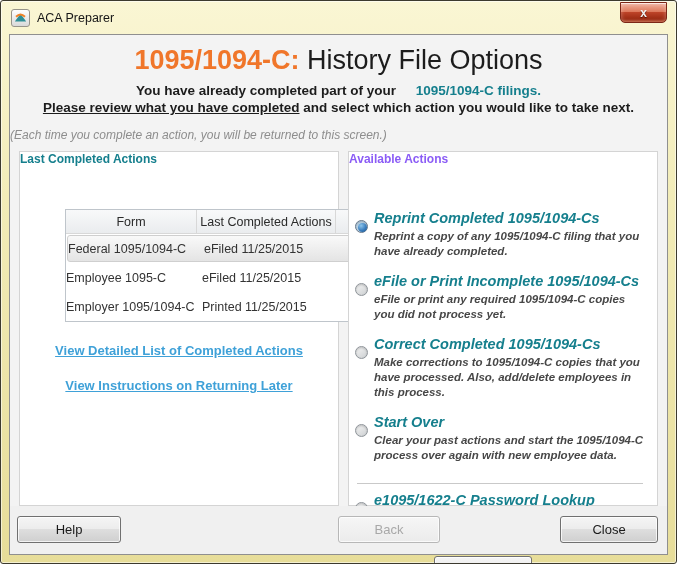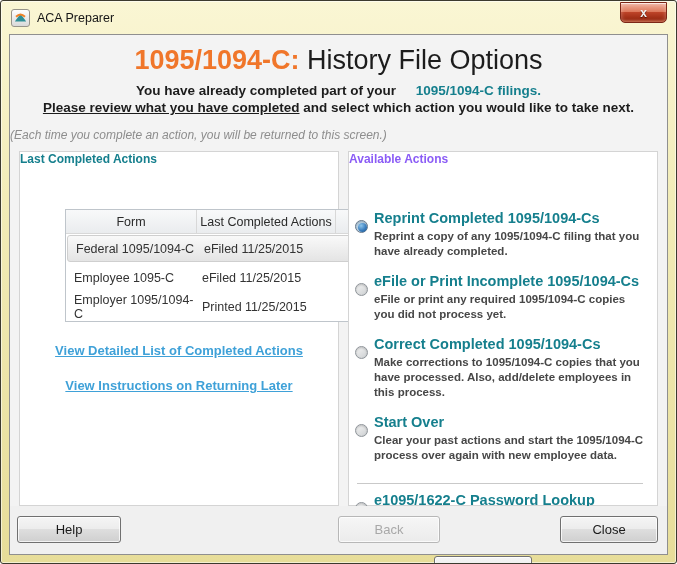--- a/index.html
+++ b/index.html
@@ -63,33 +63,33 @@
 
   
   .table { position:absolute; left:20px; top:57px; width:295px; border:1px solid #bfc5cb; background:#fff;margin-left:25px; }
   .thead { display:flex; height:24px; background:linear-gradient(#f8f9fa,#eaecee); border-bottom:1px solid #d8d8d8; font-size:12.5px; color:#2a2a2a; }
   .th { display:flex; align-items:center; justify-content:center; }
   .th-form   { width:131px; border-right:1px solid #d8d8d8; }
   .th-action { width:139px; border-right:1px solid #d8d8d8; }
   .th-fill   { flex:1; }
   .trow { height:29px; display:flex; align-items:center; font-size:12.5px; color:#333; background:#fff; }
   .trow.selected { margin:1px; height:27px; background:linear-gradient(#f9f9f9,#e4e4e4); border:1px solid #cfcfcf; border-radius:3px; }
-  .cell-form { width:130px; padding-left:8px; }
+  .cell-form { width:130px; padding-left:0; }
   .cell-action { padding-left:6px; }
 
   .panel-link {
     position:absolute; left:0; right:0; text-align:center;
     color:#3fa1d8; font-size:13px; font-weight:700; text-decoration:underline; cursor:pointer;
   }
   .link-1 { top:191px; }
   .link-2 { top:226px; }
 
   
   .options { position:absolute; top:44px; left:6px; right:10px; }
-  .option { display:flex; margin-top:14px; }
+  .option { display:flex; margin-top:14px;font-style:italic; }
   .radio {
     position:relative; width:13px; height:13px; min-width:13px; margin-top:10px;
     border-radius:50%; border:1px solid #8e9499;
     background:linear-gradient(145deg,#f4f4f4,#cdd0d2);
     box-shadow:inset 0 1px 2px rgba(0,0,0,.2);
     cursor:pointer;
   }
   .radio.selected { border-color:#69798a; background:#bcd4e6; }
   .radio.selected::after {
     content:""; position:absolute; left:1.5px; top:1.5px; width:9px; height:9px; border-radius:50%;

